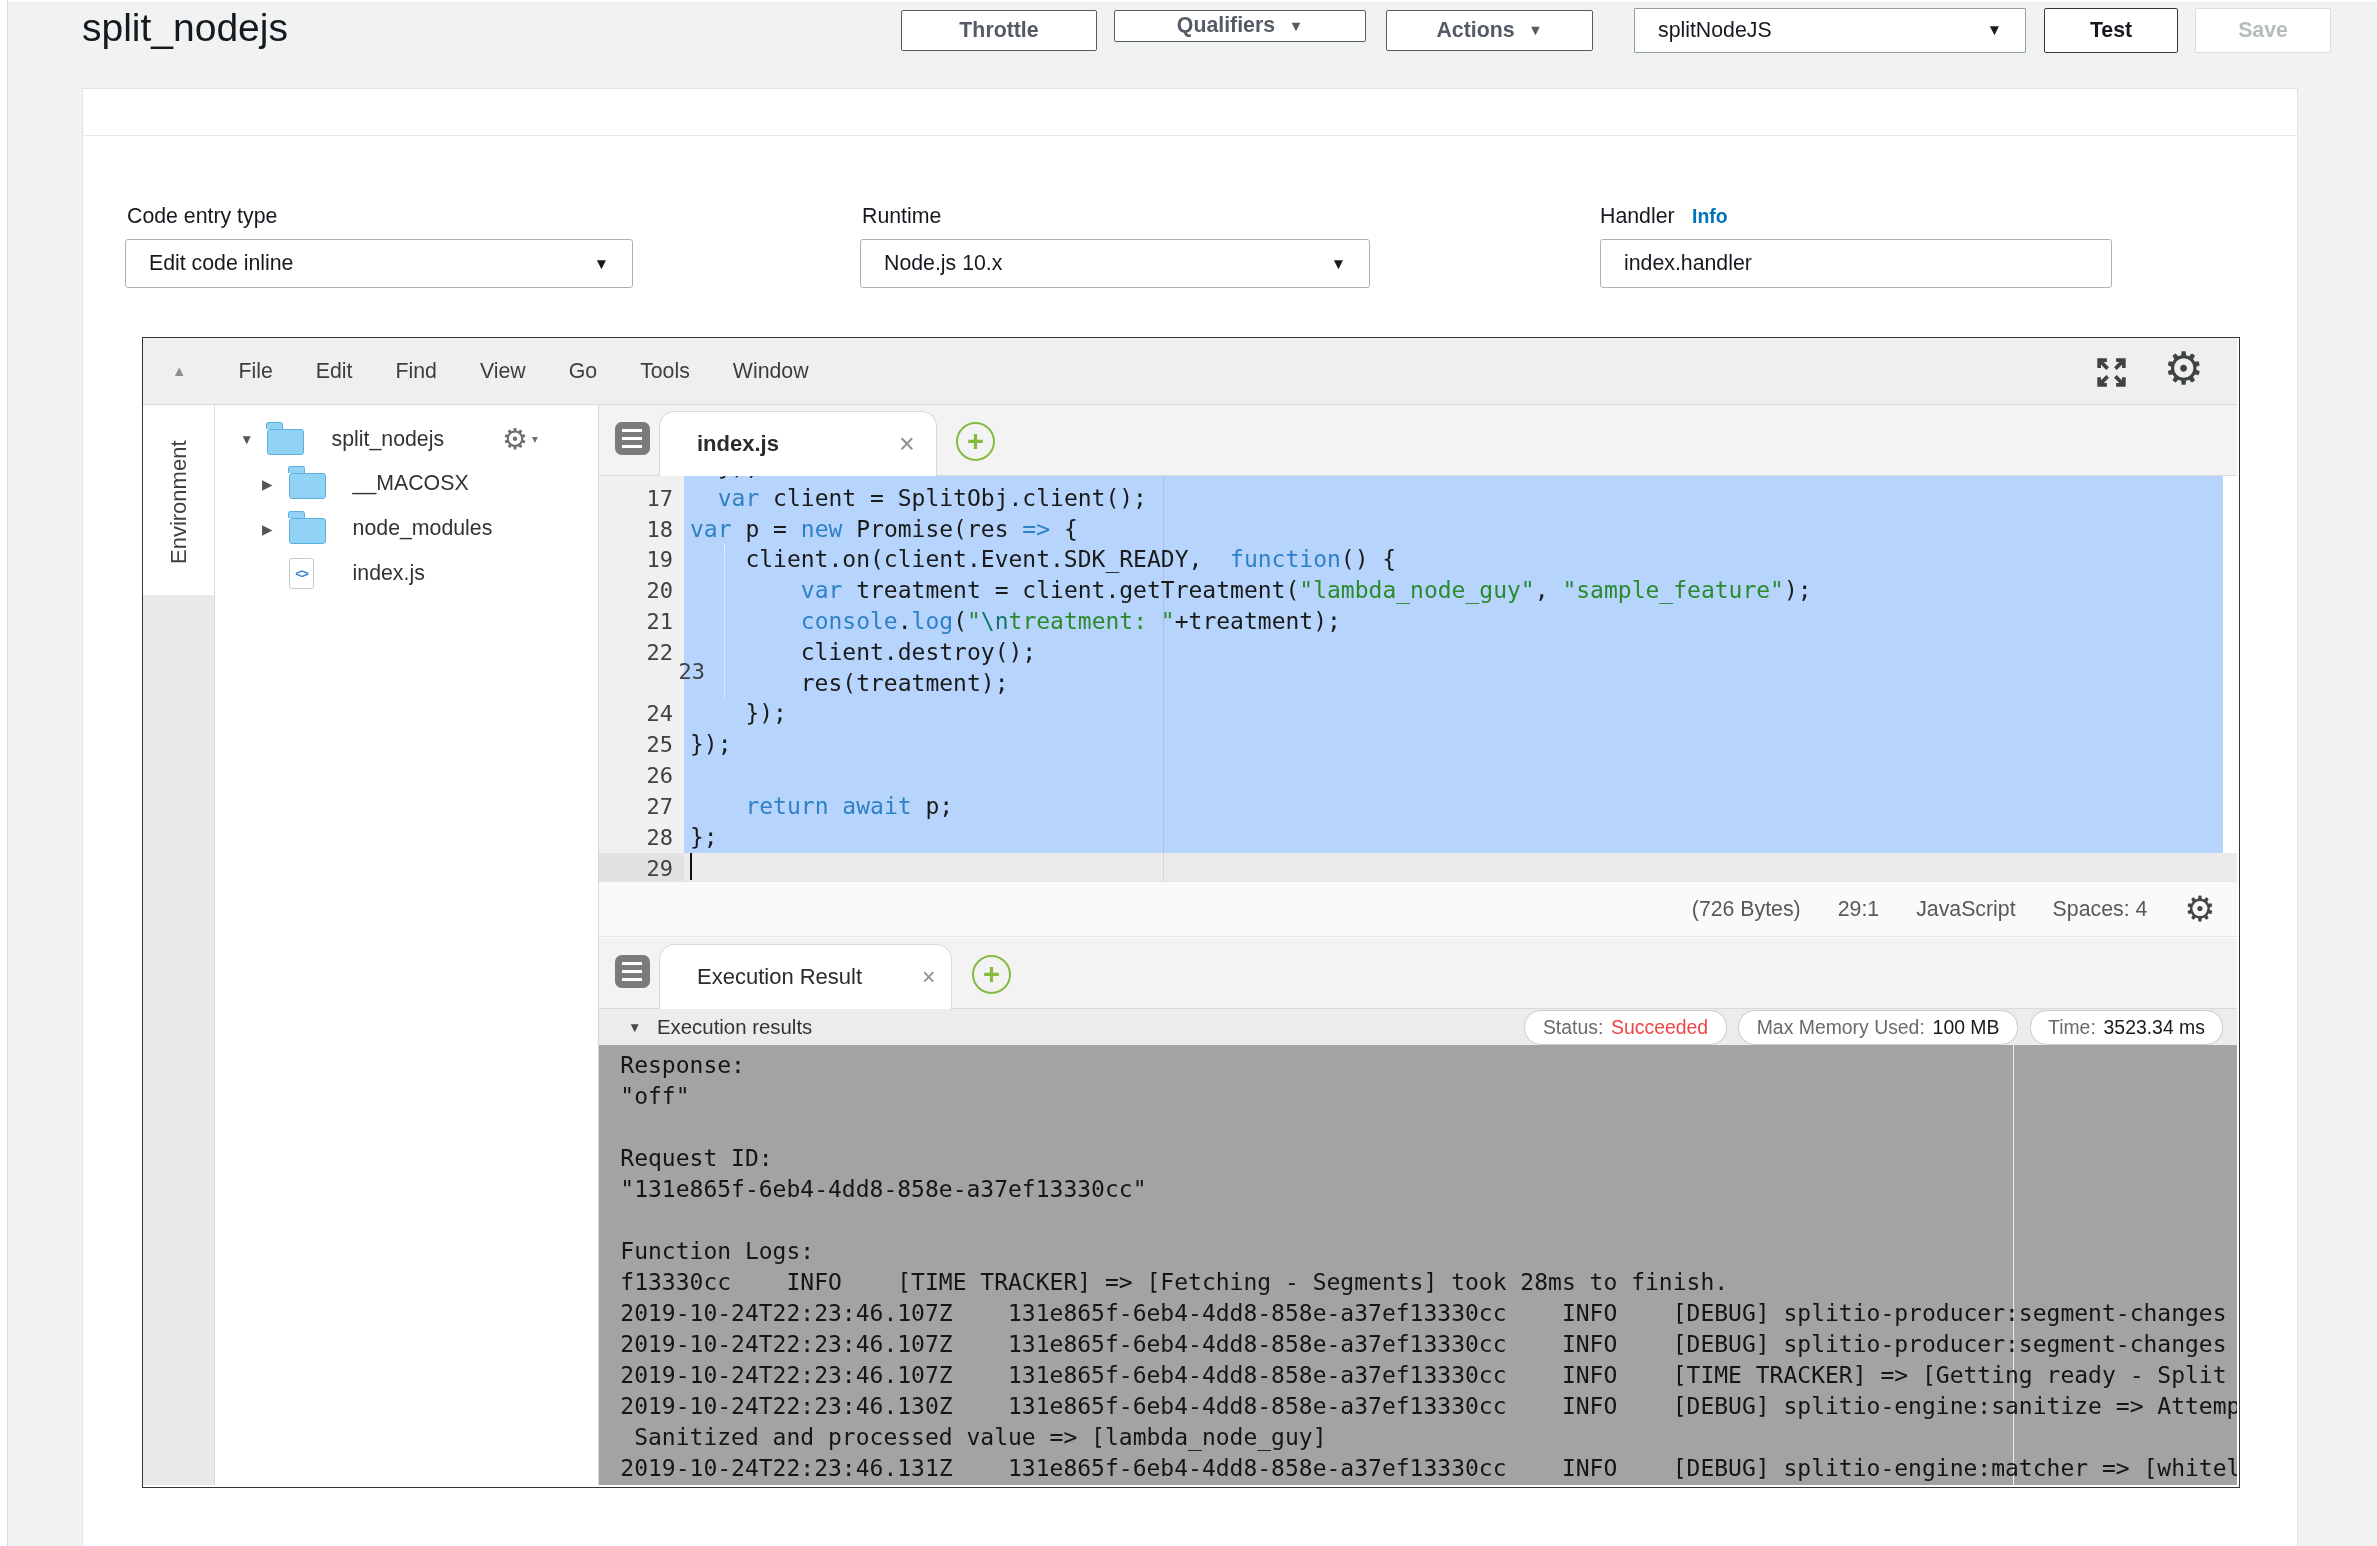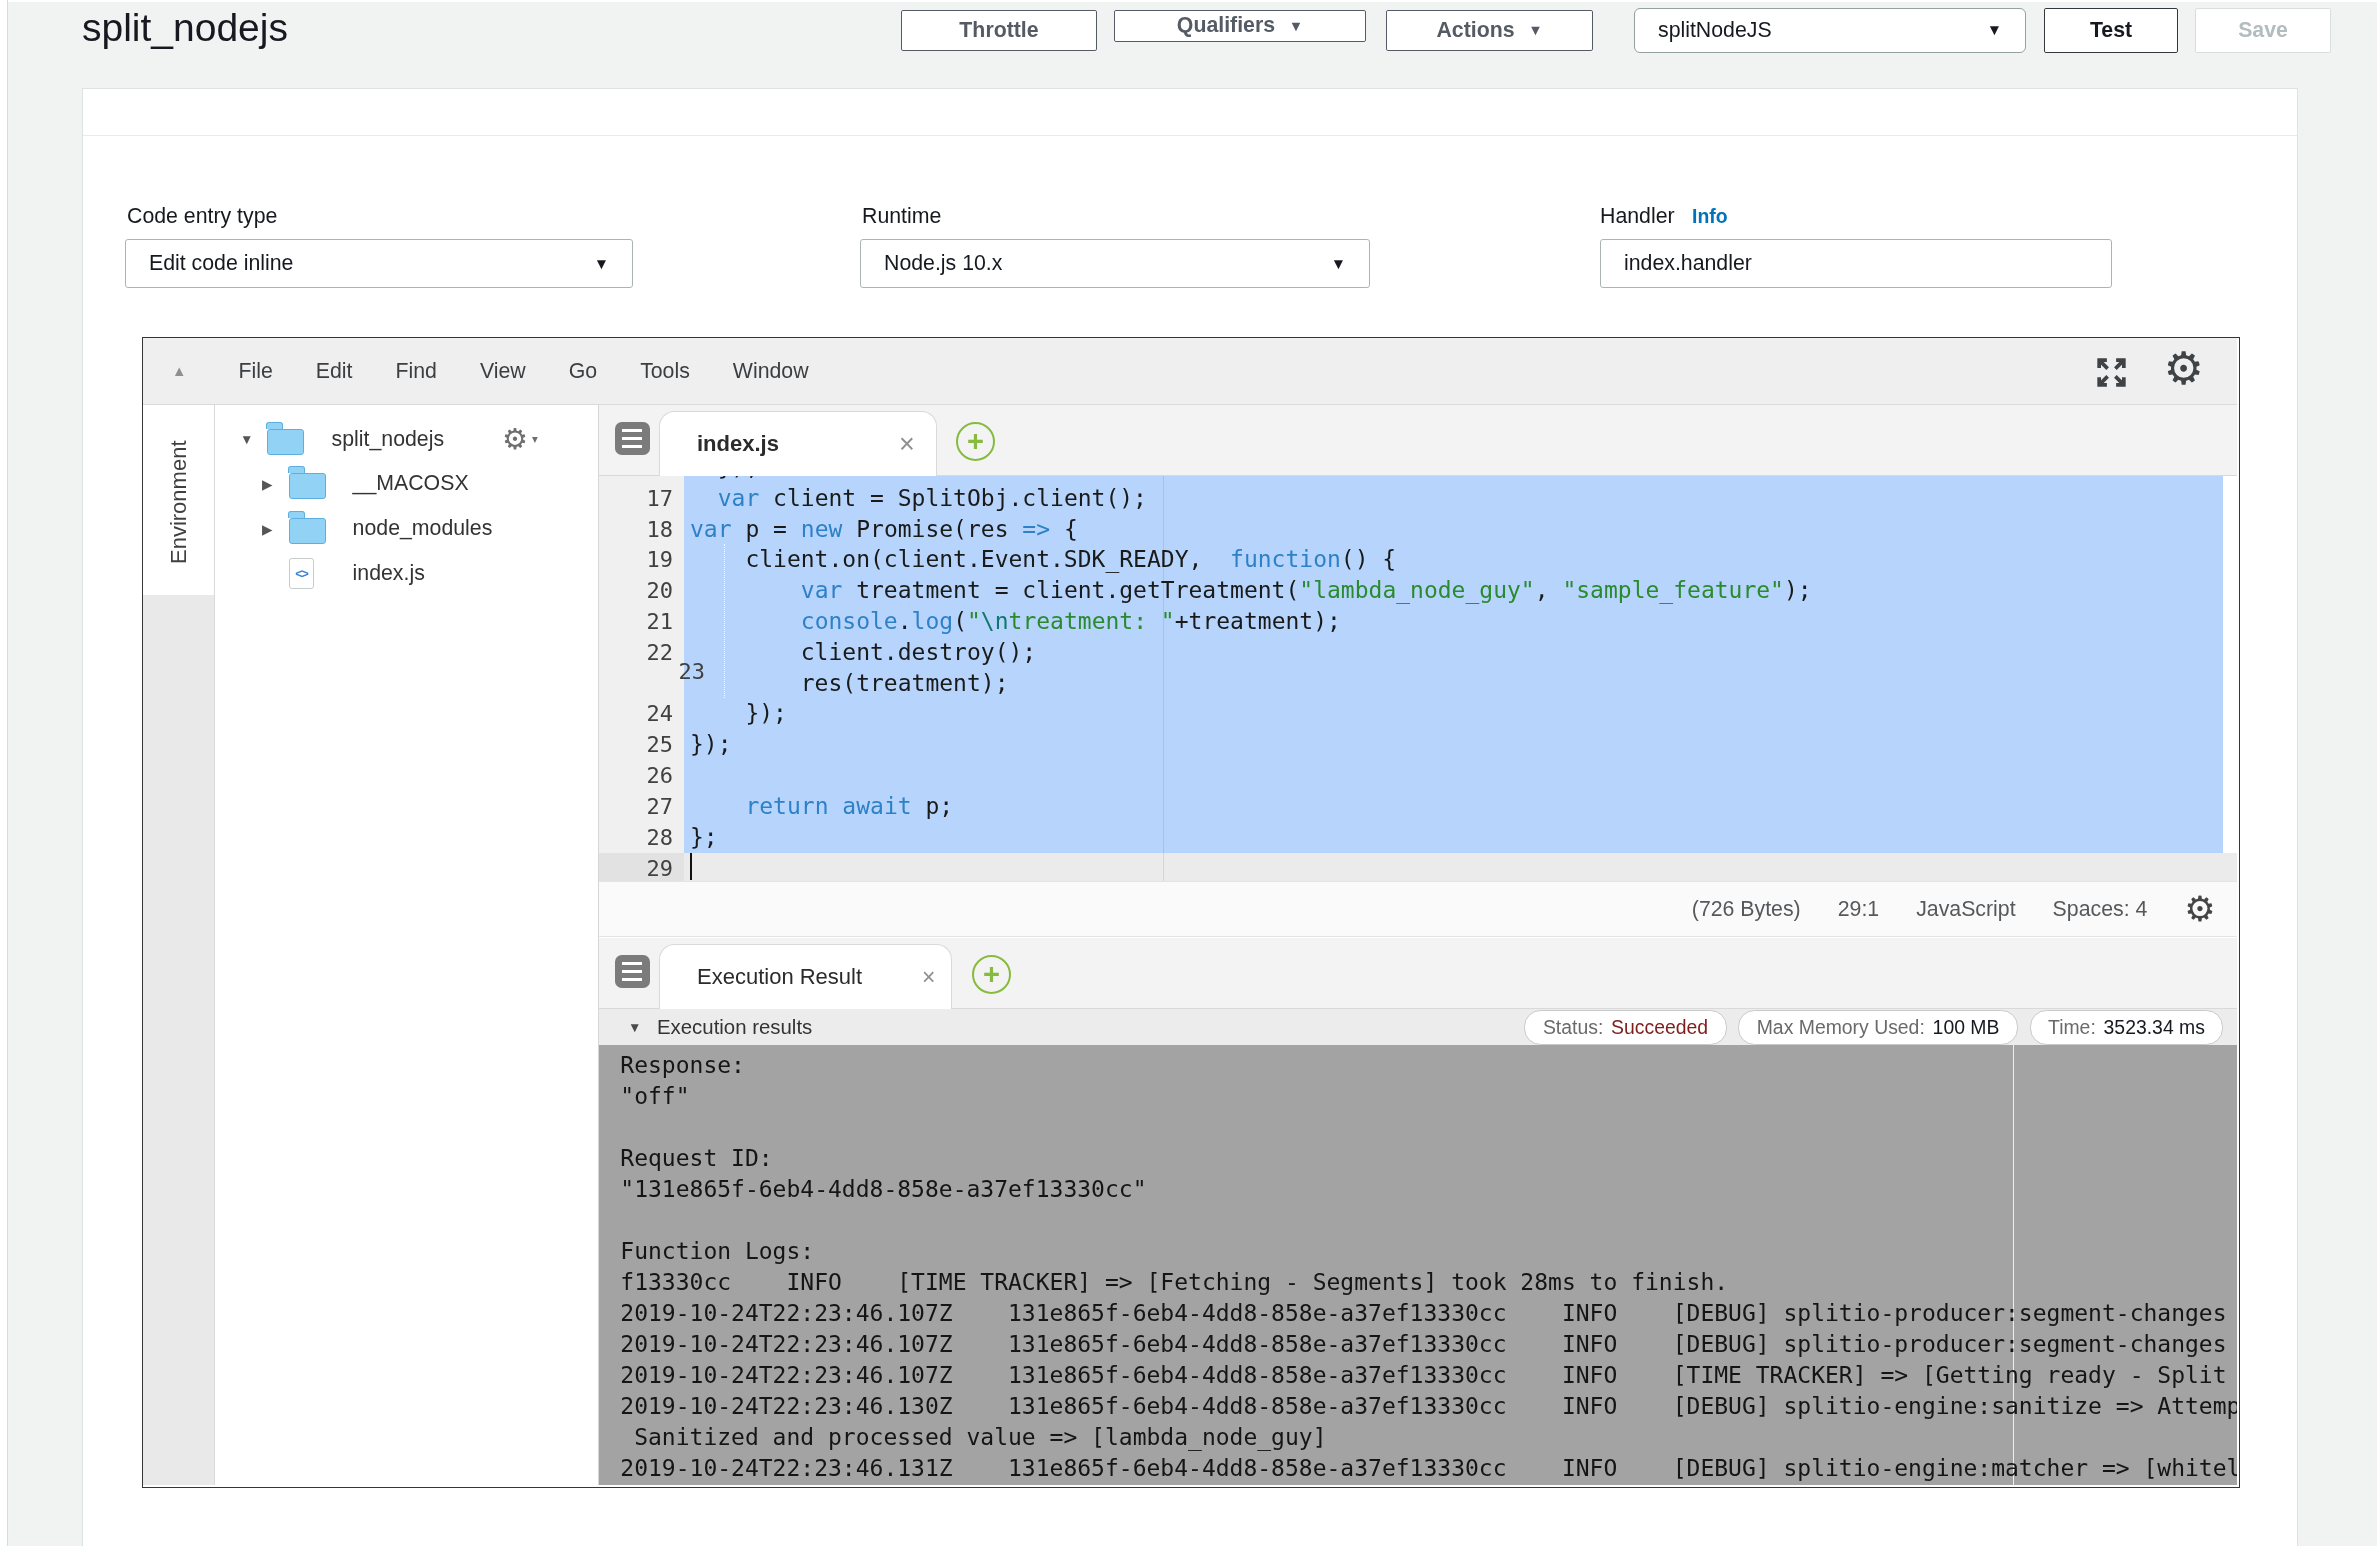--- a/index.html
+++ b/index.html
@@ -6,21 +6,21 @@
   .page{position:relative;width:2377px;height:1547px;background:#f1f3f3;overflow:hidden;
         font-family:"Liberation Sans",sans-serif;color:#16191f;}
   .abs{position:absolute;box-sizing:border-box;}
   
   .page-title{font-size:39px;font-weight:500;color:#16191f;}
   .btn{display:flex;align-items:center;justify-content:center;gap:13.6px;background:#fff;
        border:1.9px solid #545b64;border-radius:1.9px;font-size:21.3px;font-weight:bold;color:#545b64;cursor:pointer;}
   .btn .dd{font-size:14.6px;color:#545b64;}
   .btn-test{border:1.9px solid #33383f;color:#16191f;}
   .btn-save{border:1.9px solid #d9dddd;color:#b3bdbd;}
-  .hdr-select{display:flex;align-items:center;background:#fff;border:1.9px solid #95a0a0;border-radius:6px;
+  .hdr-select{display:flex;align-items:center;background:#fff;border:1.9px solid #95a0a0;border-radius:1px;
        font-size:21.3px;color:#16191f;padding:0 23px;justify-content:space-between;cursor:pointer;}
   .hdr-select .dd{font-size:15.5px;color:#16191f;}
   
   .card{background:#fff;border:1px solid #dde2e2;}
   .clip-head{overflow:hidden;}
   .clip-head .inner{margin-top:-28px;font-size:30px;font-weight:500;letter-spacing:7.8px;white-space:nowrap;color:#16191f;}
   .clip-head .info{color:#0073bb;font-size:25px;margin-left:87px;letter-spacing:1.9px;}
   .form-label{font-size:21.3px;color:#16191f;}
   .info-link{color:#0073bb;font-size:19.4px;font-weight:bold;margin-left:17.5px;cursor:pointer;}
   .control{display:flex;align-items:center;justify-content:space-between;background:#fff;
@@ -272,21 +272,21 @@
       </div>
       <div class="plus" style="left:373px;">+</div>
     </div>
 
     <div class="abs resheader" style="left:456px;top:671px;width:1638px;height:37px;">
       <span class="tri">▼</span>
       <span class="title">Execution results</span>
       <div class="pills" id="result-badges">
           <div class="pill">
             <span>Status:</span>
-            <b style="color: #7f1d1d; text-align: center;">Succeeded</b>
+            <b style="color: #ef4444; text-align: center;">Succeeded</b>
           </div>
           <div class="pill">
             <span>Max Memory Used:</span>
             <b style="color: rgb(22, 25, 31);">100 MB</b>
           </div>
           <div class="pill">
             <span>Time:</span>
             <b style="color: rgb(22, 25, 31);">3523.34 ms</b>
           </div>
         </div>

